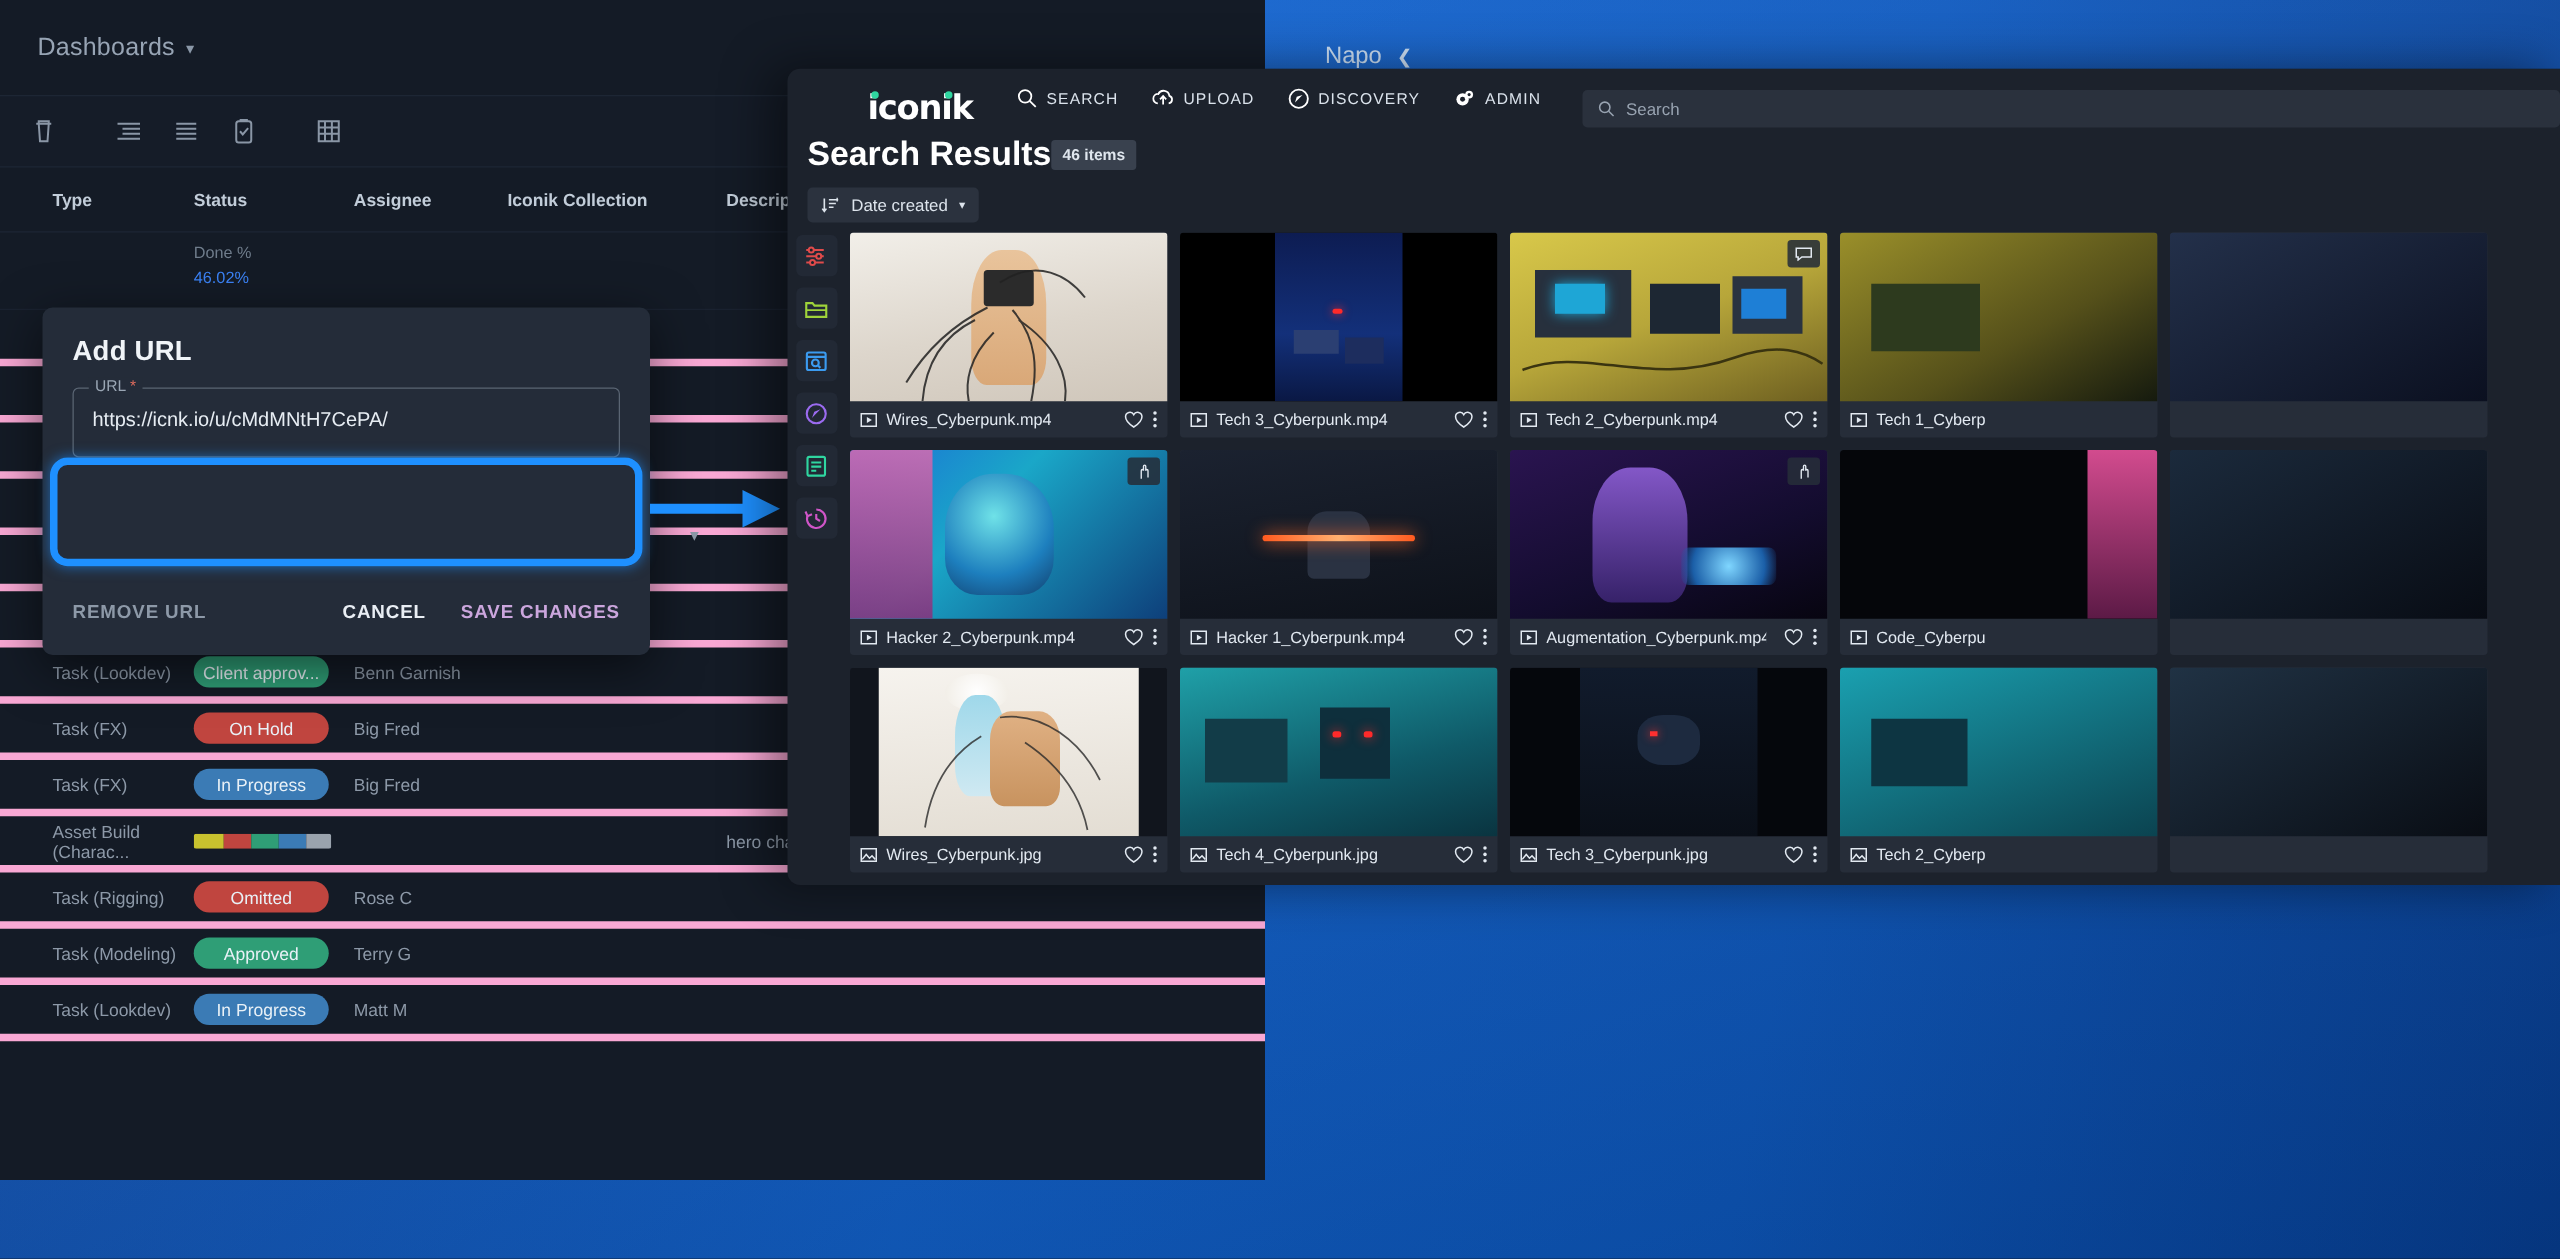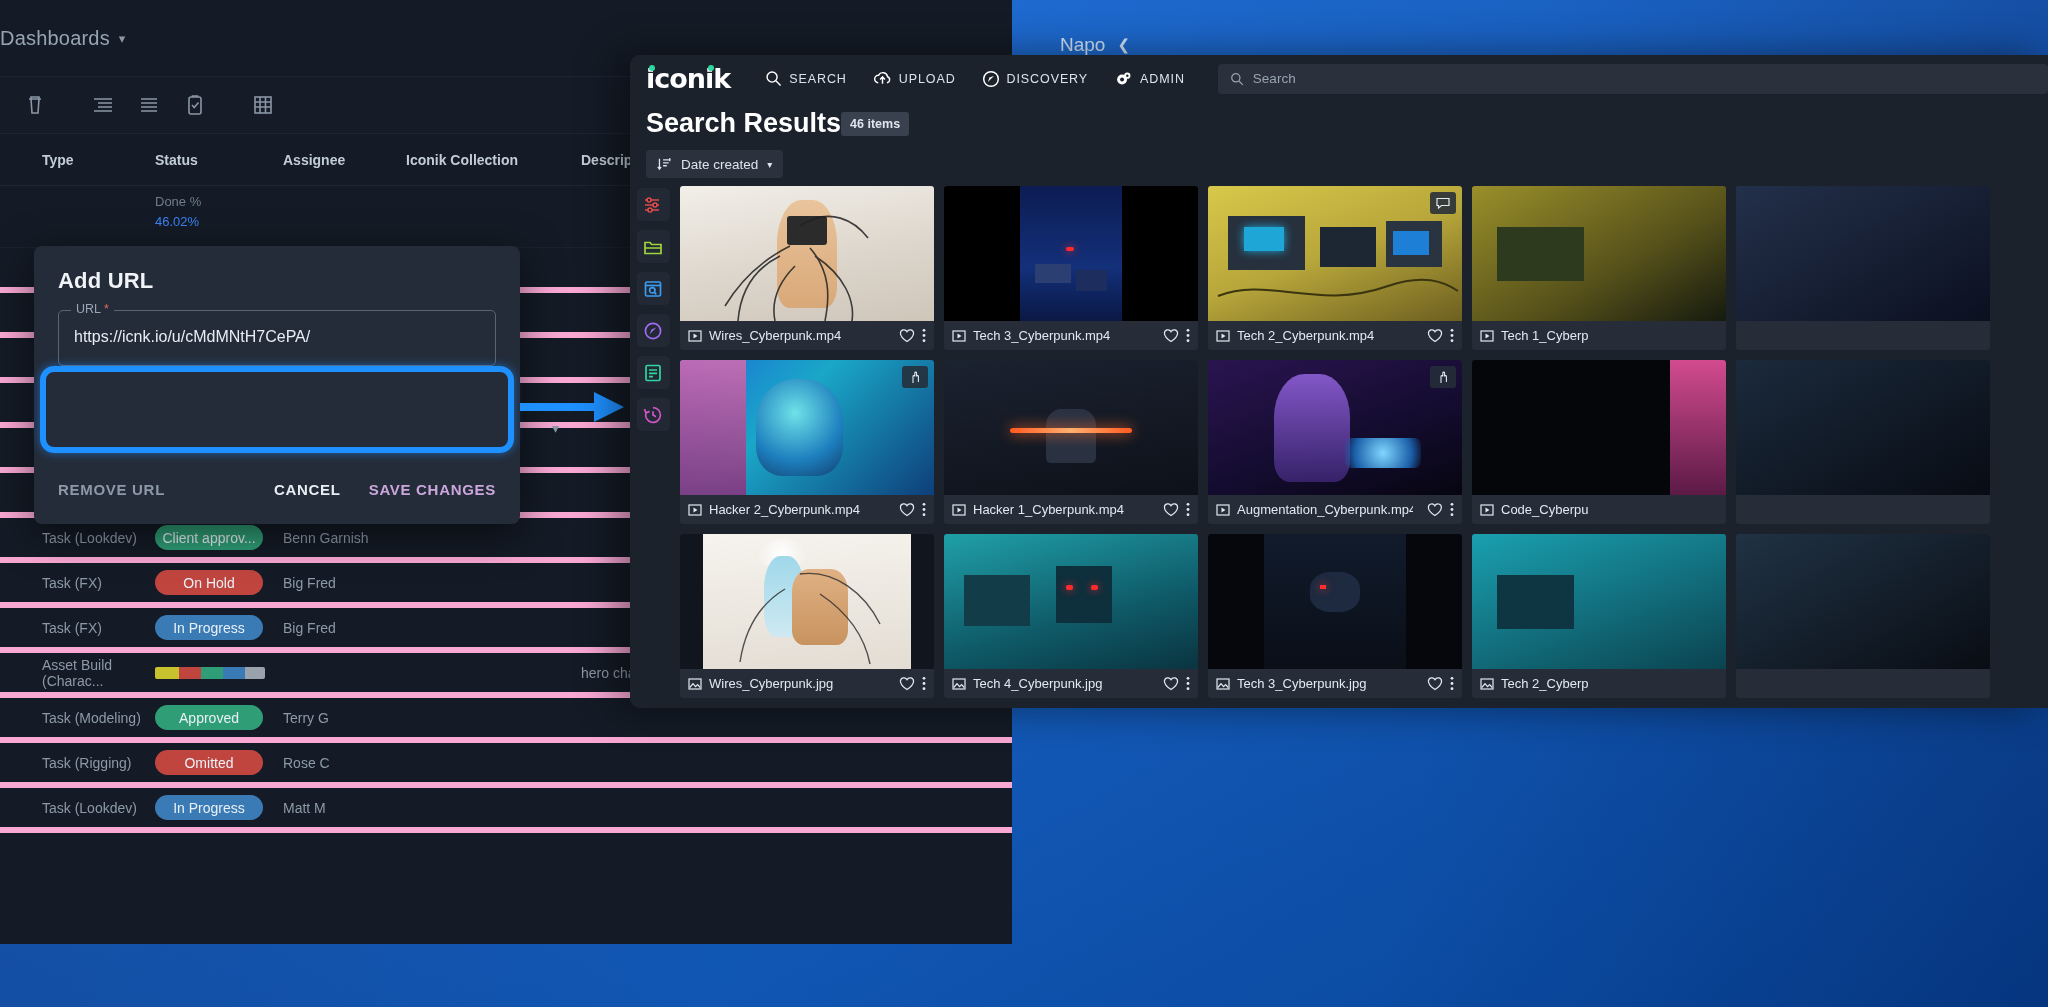--- a/index.html
+++ b/index.html
@@ -23,21 +23,21 @@
   }
 
   
   #left-app{
     position:absolute; left:0; top:0; width:1012px; height:944px;
     background:#141b26;
     overflow:hidden;
   }
   #app-topbar{
     height:76px; display:flex; align-items:center;
-    background:#141b26;
+    padding-left:30px; background:#141b26;
   }
   .crumb{ font-size:20px; color:#97a4b4; letter-spacing:.2px; display:flex; align-items:center; gap:9px;}
   .caret{ font-size:13px; color:#8b98a8; }
 
   #app-toolbar{
     height:58px; display:flex; align-items:center; gap:0px;
     padding-left:12px;
     border-top:1px solid #1d2634; border-bottom:1px solid #1d2634;
     background:#151c28;
     position:relative;
@@ -143,22 +143,23 @@
 
   
   #iconik{
     position:absolute; left:630px; top:55px; width:1418px; height:653px;
     background:#1c222c;
     border-radius:10px 0 0 10px;
     overflow:hidden;
     box-shadow:-14px 0 40px rgba(0,0,0,.45);
   }
   #ik-nav{
-    height:47px; display:flex; align-items:center; padding-left:16px; gap:0;
+    height:47px; display:flex; align-items:flex-end; padding-left:16px; gap:0;
     background:#1c222c;
+    margin-left:48px;
   }
   #ik-logo{
     font-size:27px; font-weight:bold; color:#ffffff; letter-spacing:-1px;
     position:relative; margin-right:22px; font-family:"DejaVu Sans", sans-serif;
   }
   #ik-logo .dot{
     position:absolute; width:6px; height:6px; border-radius:50%;
     background:#2fd6a0; top:2px;
   }
   #ik-logo .dot.d1{ left:3px; }
@@ -346,33 +347,33 @@
         <i style="width:20%;background:#3b7bb5;"></i>
         <i style="width:18%;background:#9aa3ad;"></i>
       </span>
     </div>
     <div class="col-assignee"></div>
     <div class="col-coll"></div>
     <div class="desc-txt">hero cha</div>
   </div>
 
   <div class="row">
+    <div class="col-type">Task (Rigging)</div>
+    <div class="col-status">
+      <span class="badge b-red">Omitted</span>
+    </div>
+    <div class="col-assignee">Rose C</div>
+  </div>
+
+  <div class="row">
     <div class="col-type">Task (Modeling)</div>
     <div class="col-status">
       <span class="badge b-green">Approved</span>
     </div>
     <div class="col-assignee">Terry G</div>
-  </div>
-
-  <div class="row">
-    <div class="col-type">Task (Rigging)</div>
-    <div class="col-status">
-      <span class="badge b-red">Omitted</span>
-    </div>
-    <div class="col-assignee">Rose C</div>
   </div>
 
   <div class="row">
     <div class="col-type">Task (Lookdev)</div>
     <div class="col-status">
       <span class="badge b-blue">In Progress</span>
     </div>
     <div class="col-assignee">Matt M</div>
   </div>
 

